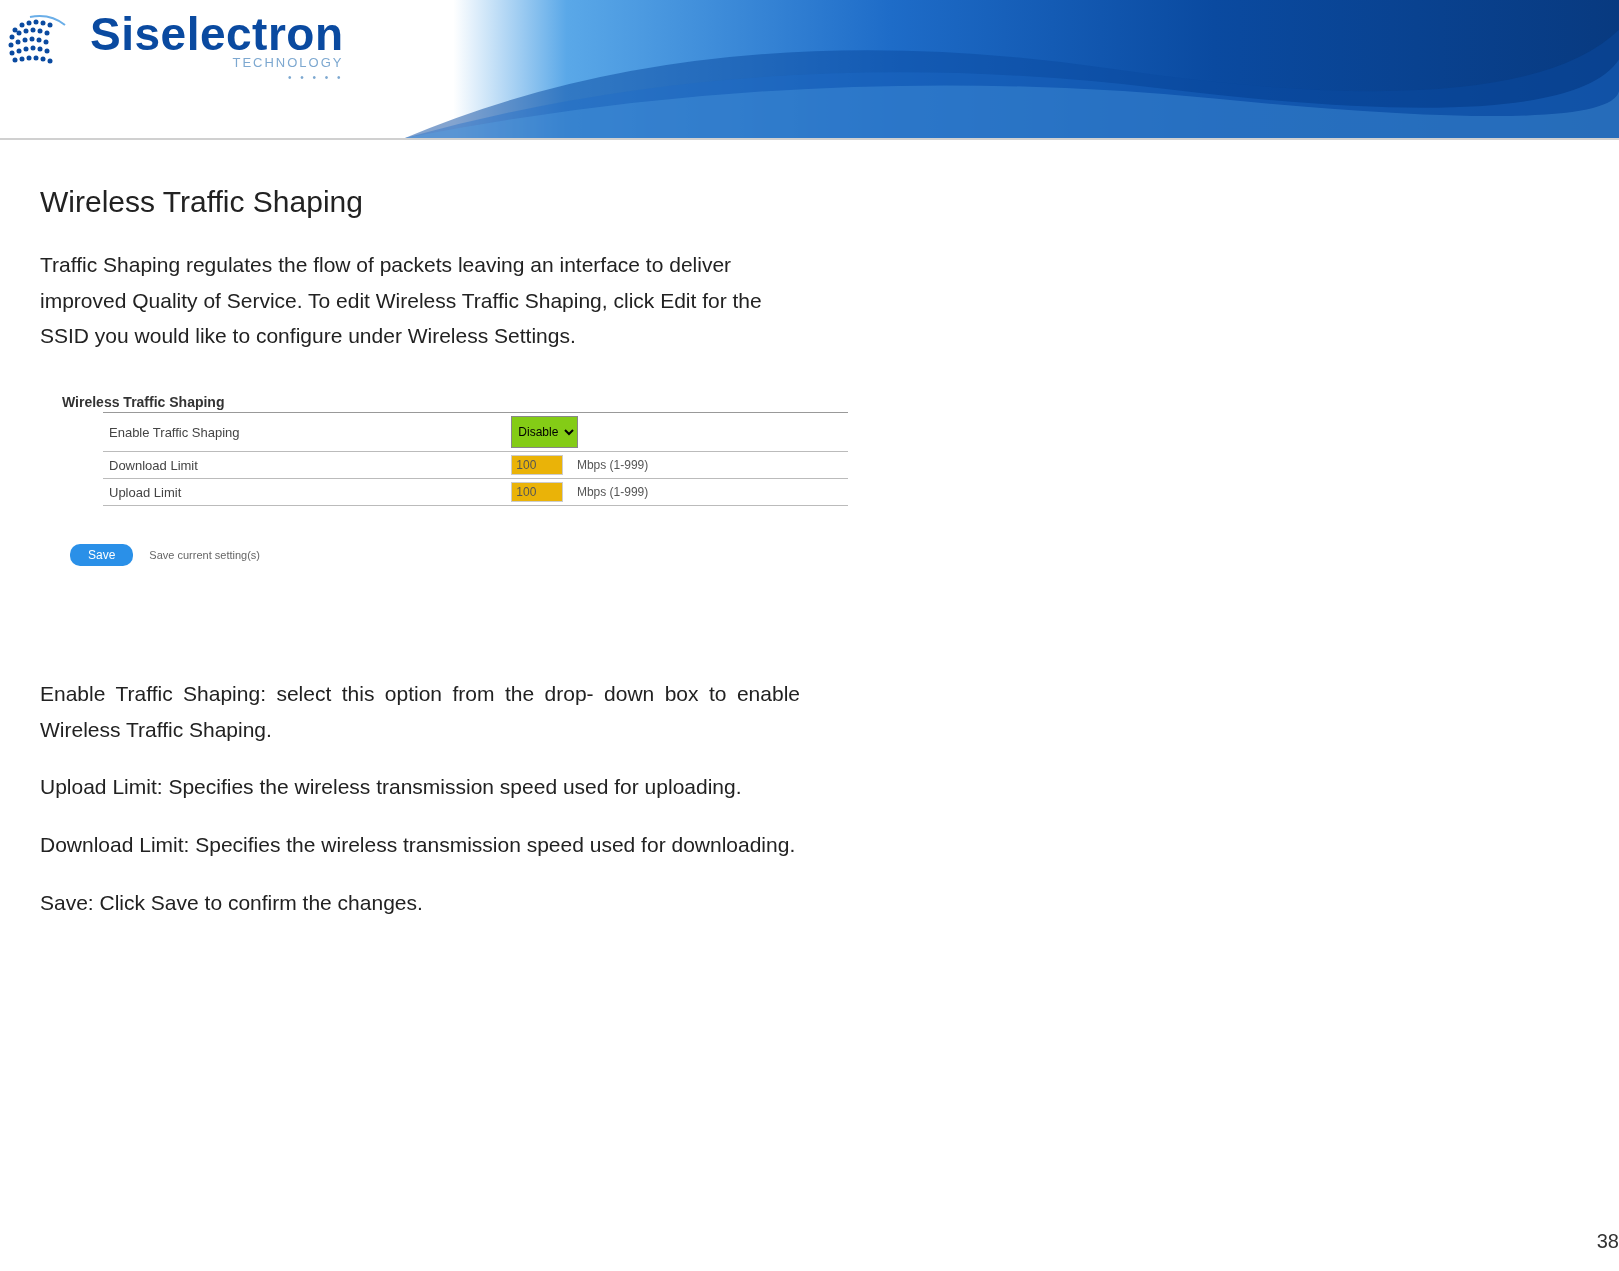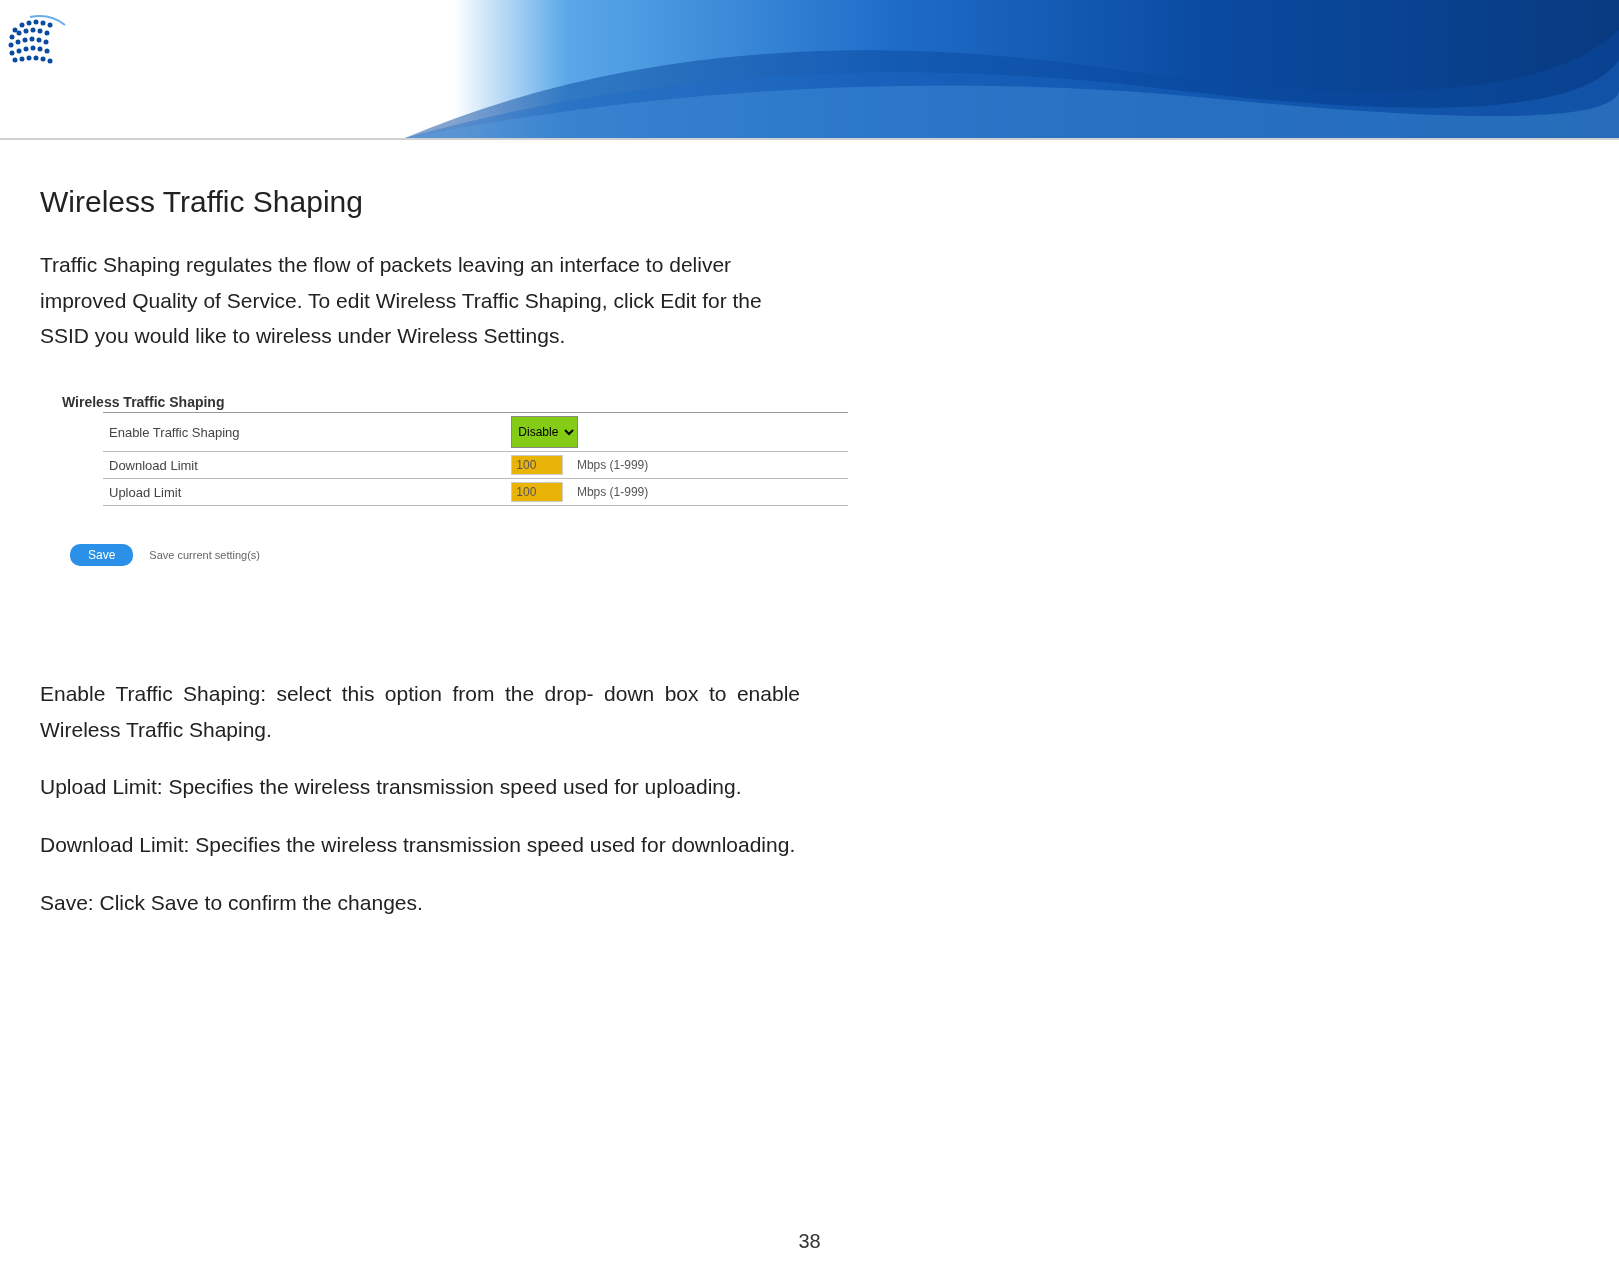--- a/index.html
+++ b/index.html
@@ -149,21 +149,21 @@
       color: #222;
       line-height: 1.7;
       margin-bottom: 22px;
       text-align: justify;
     }
     .page-number {
       position: absolute;
       bottom: 18px;
       left: 0;
       width: 100%;
-      text-align: center;
+      text-align: right;
       font-size: 20px;
       color: #333;
     }
   </style>
 </head>
 <body>
 
 <div class="header-banner">
   <svg class="banner-curves" viewBox="0 0 1200 140" preserveAspectRatio="none">
     <path d="M0,140 Q300,10 700,70 T1200,30 L1200,140 Z" fill="#0a4aa0" opacity="0.5"></path>
@@ -201,26 +201,31 @@
           <circle cx="15" cy="55" r="2.5"></circle>
             <circle cx="22" cy="54" r="2.5"></circle>
             <circle cx="29" cy="53" r="2.5"></circle>
           <circle cx="36" cy="53" r="2.5"></circle>
             <circle cx="43" cy="54" r="2.5"></circle>
             <circle cx="50" cy="56" r="2.5"></circle>
         </g>
         <path d="M30,12 Q50,8 65,20" stroke="#6aaee8" stroke-width="2" fill="none"></path>
       </svg>
     </div>
+    <div class="brand-text">
+      <div class="brand-name">Siselectron</div>
+      <div class="brand-sub">TECHNOLOGY</div>
+      <div class="brand-dots">• • • • •</div>
+    </div>
   </div>
 </div>
 
 <div class="content">
   <h2 class="section-title">Wireless Traffic  Shaping</h2>
-  <p class="intro-para">Traffic  Shaping   regulates the   flow  of  packets leaving an interface to  deliver improved Quality of Service. To edit Wireless Traffic Shaping, click Edit for the SSID you would  like to wireless under Wireless Settings.</p>
+  <p class="intro-para">Traffic  Shaping   regulates the   flow  of  packets leaving an interface to  deliver improved Quality of Service. To edit Wireless Traffic Shaping, click Edit for the SSID you would  like to configure under Wireless Settings.</p>
 
   <div class="screenshot-box">
     <div class="screenshot-title">Wireless Traffic Shaping</div>
     <table class="shot-table">
       <tbody>
           <tr>
         <td class="label-cell">Enable Traffic Shaping</td>
         <td>
           <select class="shot-select">
             <option>Disable</option>

